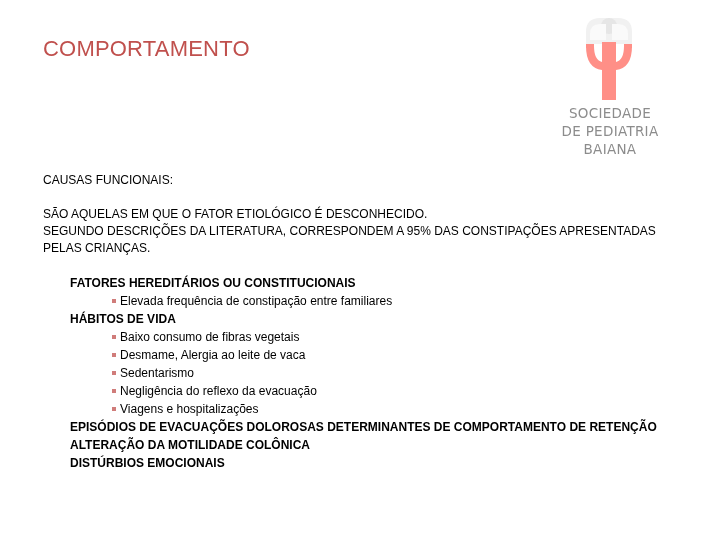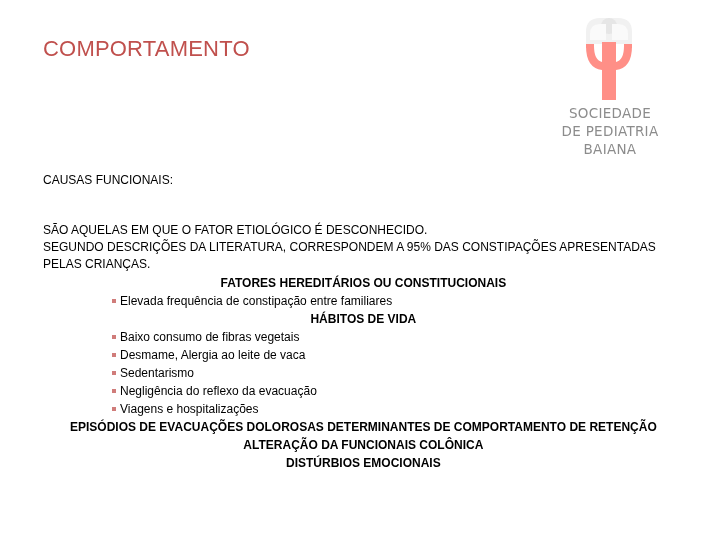--- a/index.html
+++ b/index.html
@@ -52,33 +52,32 @@
     }
     .logo-text div { white-space: nowrap; }
     .text-block {
       position: absolute;
       left: 43px;
       font-size: 12px;
       line-height: 17px;
       white-space: nowrap;
     }
     .causas { top: 172px; }
-    .desc { top: 206px; margin-top: 16px; }
+    .desc { top: 206px; }
     .desc div { white-space: nowrap; }
     .factors {
       position: absolute;
       left: 70px;
       top: 274px;
       font-size: 12px;
       line-height: 18px;
     }
     .factor-heading {
       font-weight: bold;
       white-space: nowrap;
-      text-align: center;
     }
     .bullet-item {
       position: relative;
       padding-left: 50px;
       white-space: nowrap;
     }
     .bullet {
       position: absolute;
       left: 42px;
       top: 7px;
@@ -143,15 +142,15 @@
   <div class="bullet-item">
     <span class="bullet"></span>
     <span>Negligência do reflexo da evacuação</span>
   </div>
   <div class="bullet-item">
     <span class="bullet"></span>
     <span>Viagens e hospitalizações</span>
   </div>
 
   <div class="factor-heading">EPISÓDIOS DE EVACUAÇÕES DOLOROSAS DETERMINANTES DE COMPORTAMENTO DE RETENÇÃO</div>
-  <div class="factor-heading">ALTERAÇÃO DA FUNCIONAIS COLÔNICA</div>
+  <div class="factor-heading">ALTERAÇÃO DA MOTILIDADE COLÔNICA</div>
   <div class="factor-heading">DISTÚRBIOS EMOCIONAIS</div>
 </div>
 
 </body></html>

